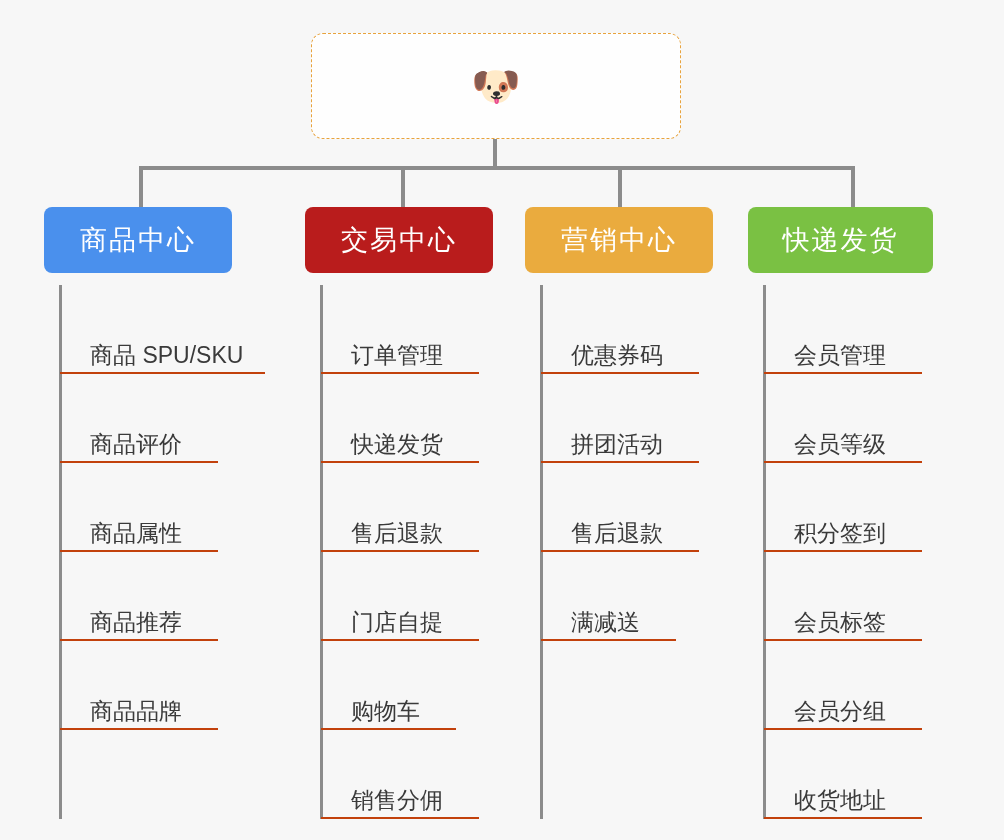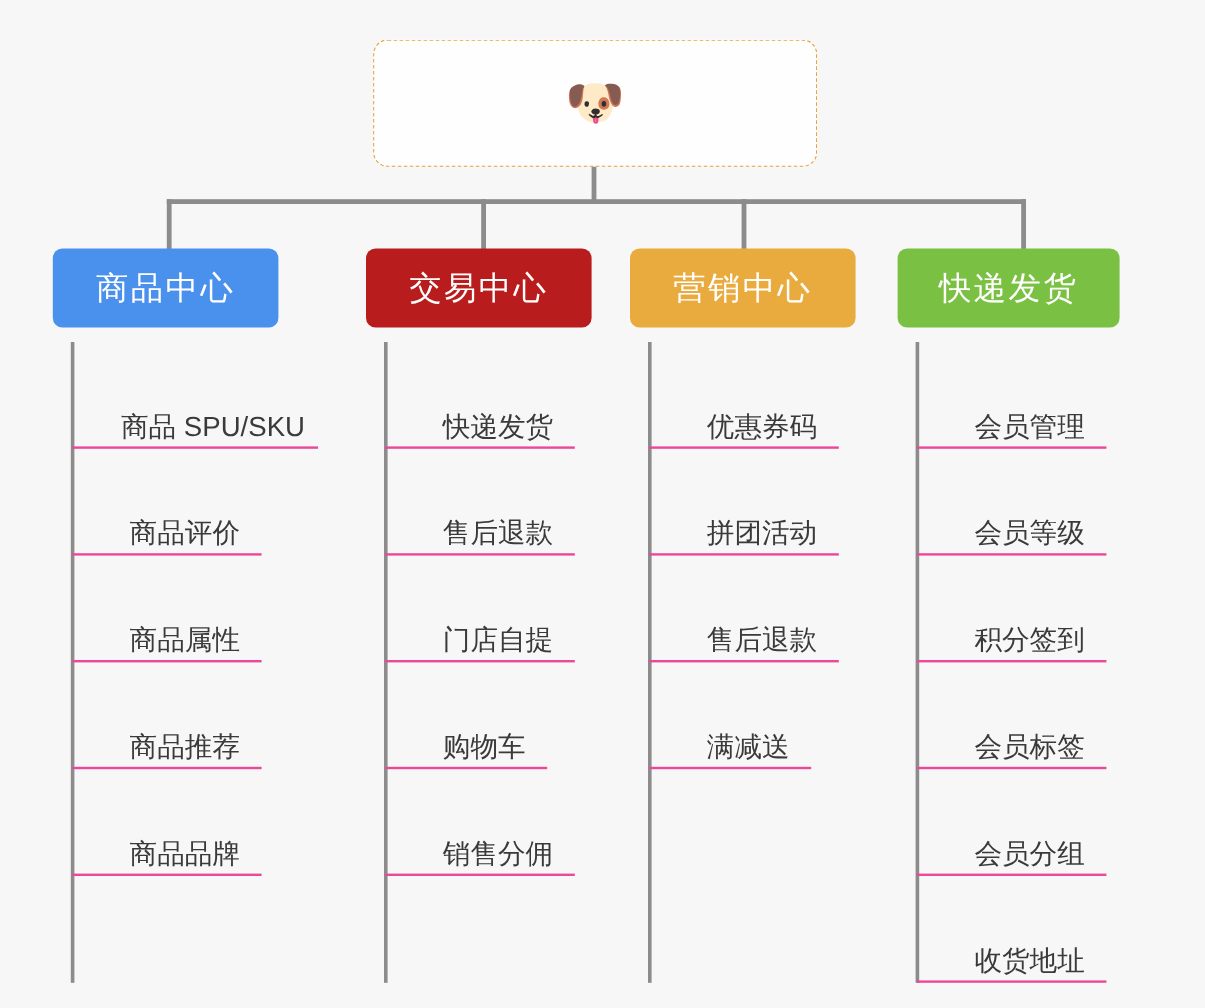--- a/index.html
+++ b/index.html
@@ -116,22 +116,21 @@
     top: 0;
     width: 3px;
     background: #8c8c8c;
   }
   .leaf-item {
     position: relative;
     height: 89px;
     box-sizing: border-box;
     display: flex;
     align-items: flex-end;
-    border-bottom: 2px solid #ec4899;
-    justify-content: center;
+    border-bottom: 2px solid #c2410c;
   }
   .leaf-label {
     font-size: 23px;
     color: #3a3a3a;
     padding-left: 30px;
     padding-bottom: 4px;
     white-space: nowrap;
     line-height: 1.1;
   }
 </style>
@@ -175,20 +174,23 @@
     </div>
   </div>
 
   <div class="column col-2">
     <div class="cat-box cat-2" style="background: #b91c1c;">
       <span>交易中心</span>
     </div>
     <div class="leaf-list">
       <div class="leaf-trunk" style="height: 534px;"></div>
       <div class="leaf-item" style="width:158px">
+          <span class="leaf-label">订单管理</span>
+        </div>
+      <div class="leaf-item" style="width:158px">
           <span class="leaf-label">快递发货</span>
         </div>
       <div class="leaf-item" style="width:158px">
           <span class="leaf-label">售后退款</span>
         </div>
       <div class="leaf-item" style="width:158px">
           <span class="leaf-label">门店自提</span>
         </div>
       <div class="leaf-item" style="width:135px">
           <span class="leaf-label">购物车</span>

